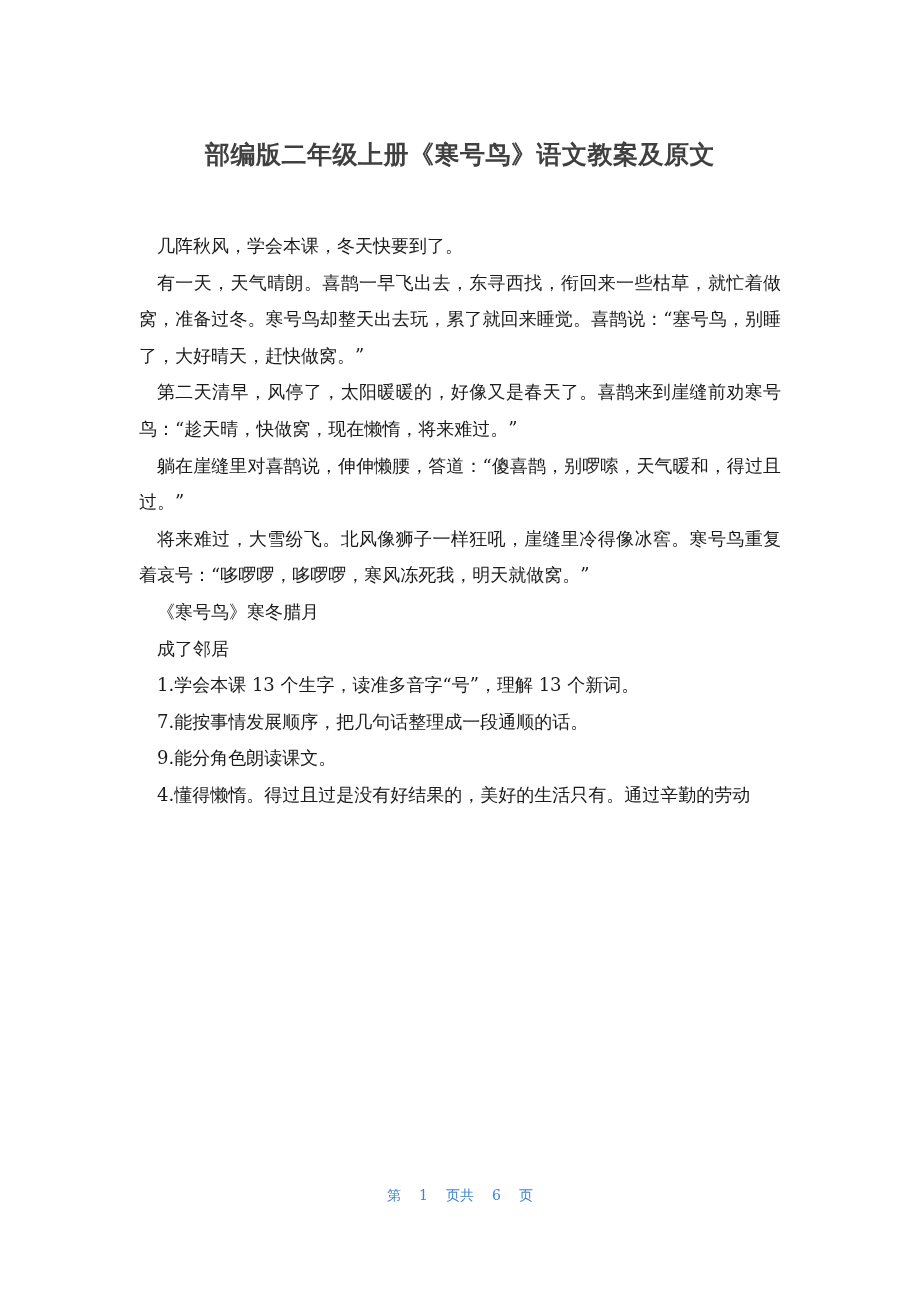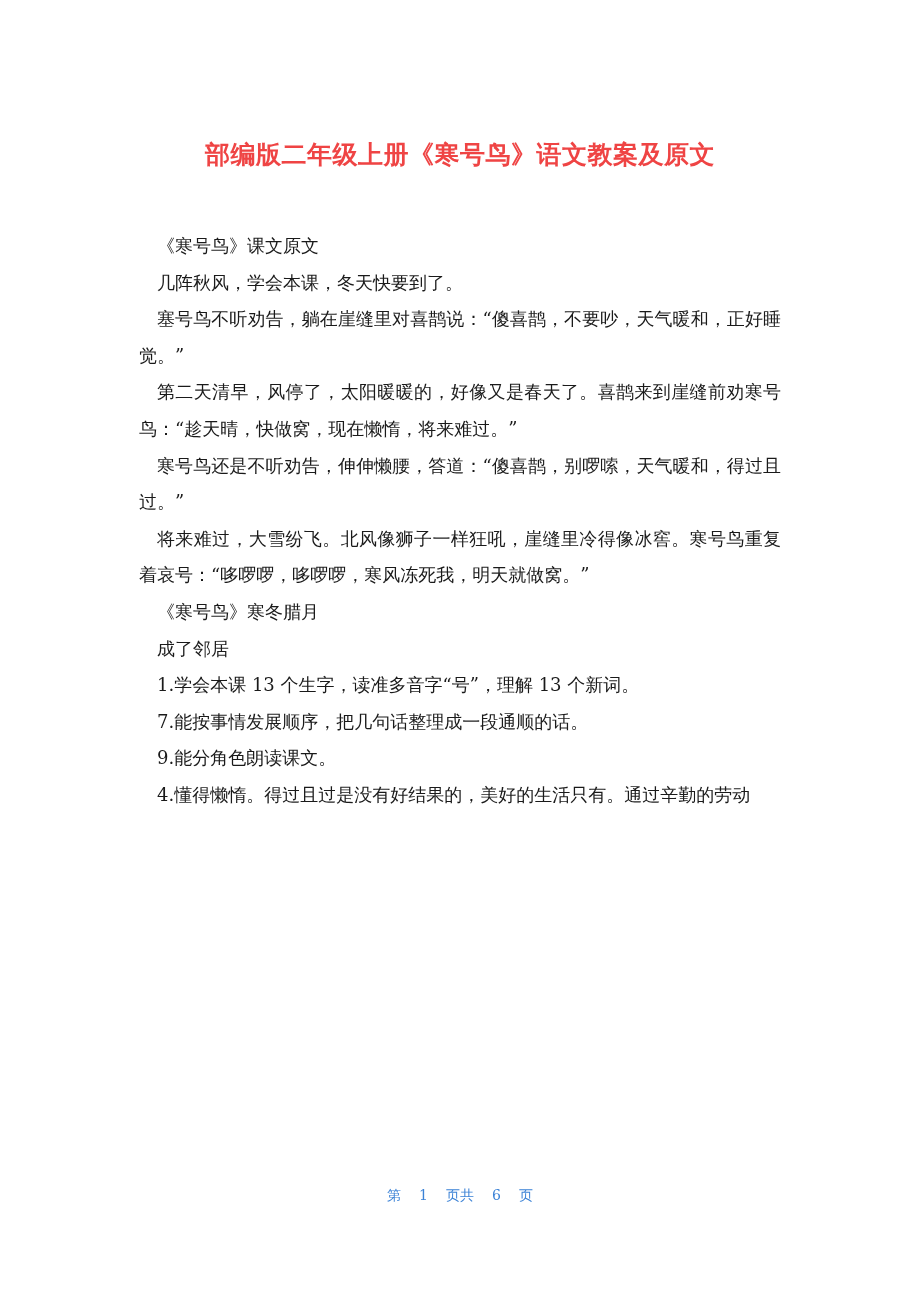--- a/index.html
+++ b/index.html
@@ -23,21 +23,21 @@
     }
     .title {
       position: absolute;
       top: 138px;
       left: 0;
       width: 920px;
       text-align: center;
       font-family: "DejaVu Sans", "Liberation Sans", sans-serif;
       font-weight: bold;
       font-size: 25px;
-      color: #ef4444;
+      color: #404040;
       letter-spacing: 0.5px;
     }
     .body-text {
       position: absolute;
       top: 228px;
       left: 139px;
       width: 642px;
       font-size: 18px;
       line-height: 36.6px;
     }
@@ -63,25 +63,24 @@
       margin: 0 9px;
     }
   </style>
 </head>
 <body>
 
 <div class="page">
   <div class="title">部编版二年级上册《寒号鸟》语文教案及原文</div>
 
   <div class="body-text">
-    <p class="para">《寒号鸟》课文原文</p>
     <p class="para">几阵秋风，学会本课，冬天快要到了。</p>
-    <p class="para">塞号鸟不听劝告，躺在崖缝里对喜鹊说：“傻喜鹊，不要吵，天气暖和，正好睡觉。”</p>
+    <p class="para">有一天，天气晴朗。喜鹊一早飞出去，东寻西找，衔回来一些枯草，就忙着做窝，准备过冬。寒号鸟却整天出去玩，累了就回来睡觉。喜鹊说：“塞号鸟，别睡了，大好晴天，赶快做窝。”</p>
     <p class="para">第二天清早，风停了，太阳暖暖的，好像又是春天了。喜鹊来到崖缝前劝寒号鸟：“趁天晴，快做窝，现在懒惰，将来难过。”</p>
-    <p class="para">寒号鸟还是不听劝告，伸伸懒腰，答道：“傻喜鹊，别啰嗦，天气暖和，得过且过。”</p>
+    <p class="para">躺在崖缝里对喜鹊说，伸伸懒腰，答道：“傻喜鹊，别啰嗦，天气暖和，得过且过。”</p>
     <p class="para">将来难过，大雪纷飞。北风像狮子一样狂吼，崖缝里冷得像冰窖。寒号鸟重复着哀号：“哆啰啰，哆啰啰，寒风冻死我，明天就做窝。”</p>
     <p class="para">《寒号鸟》寒冬腊月</p>
     <p class="para">成了邻居</p>
     <p class="para">1.学会本课 13 个生字，读准多音字“号”，理解 13 个新词。</p>
     <p class="para">7.能按事情发展顺序，把几句话整理成一段通顺的话。</p>
     <p class="para">9.能分角色朗读课文。</p>
     <p class="para">4.懂得懒惰。得过且过是没有好结果的，美好的生活只有。通过辛勤的劳动</p>
   </div>
 
   <div class="footer">

